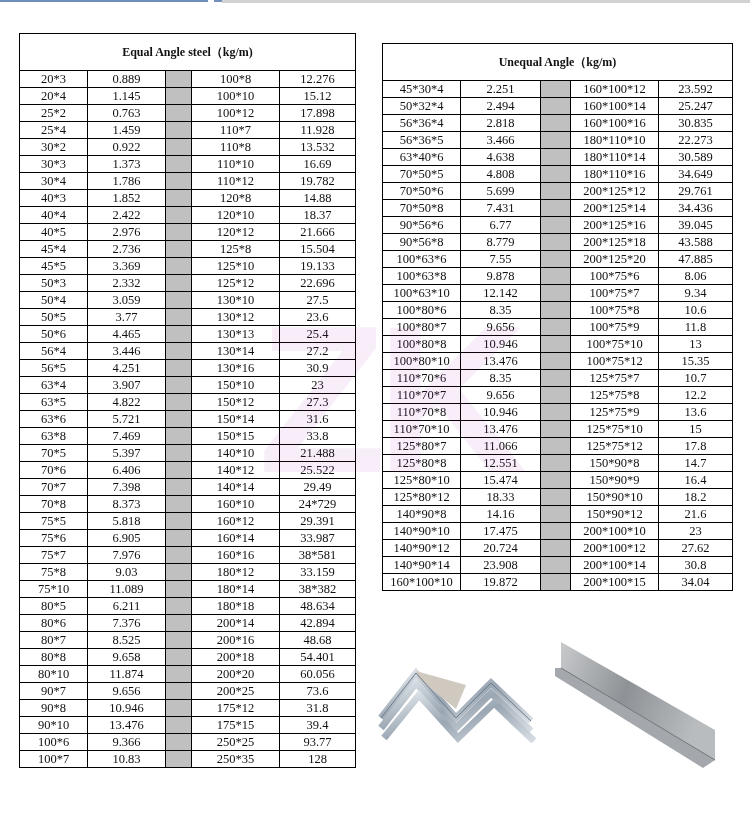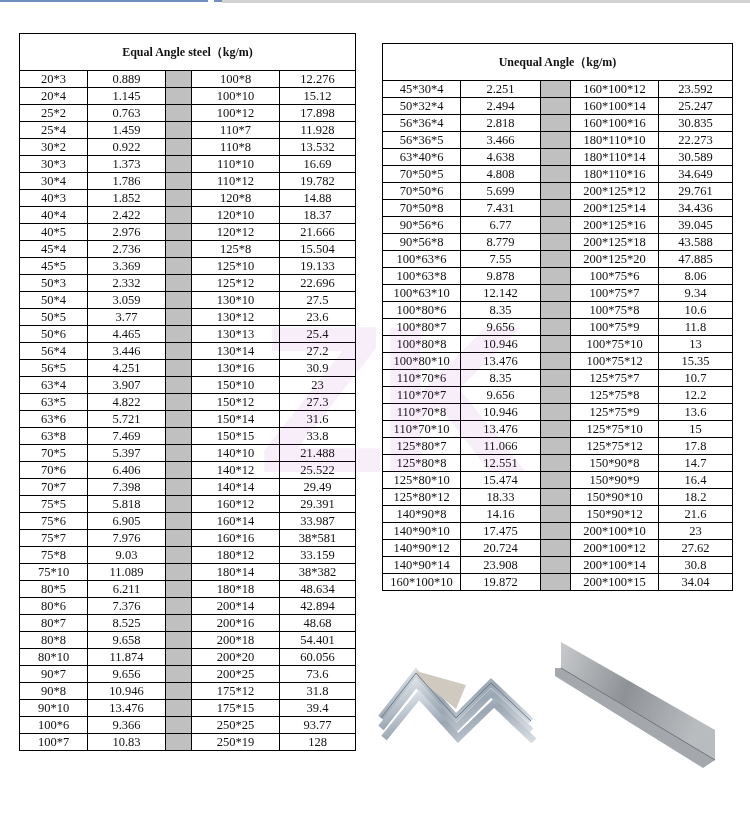--- a/index.html
+++ b/index.html
@@ -218,20 +218,27 @@
         <td>25.522</td>
       </tr>
       <tr>
         <td>70*7</td>
         <td>7.398</td>
         <td class="gap"></td>
         <td>140*14</td>
         <td>29.49</td>
       </tr>
       <tr>
+        <td>70*8</td>
+        <td>8.373</td>
+        <td class="gap"></td>
+        <td>160*10</td>
+        <td>24*729</td>
+      </tr>
+      <tr>
         <td>75*5</td>
         <td>5.818</td>
         <td class="gap"></td>
         <td>160*12</td>
         <td>29.391</td>
       </tr>
       <tr>
         <td>75*6</td>
         <td>6.905</td>
         <td class="gap"></td>
@@ -319,21 +326,21 @@
         <td>100*6</td>
         <td>9.366</td>
         <td class="gap"></td>
         <td>250*25</td>
         <td>93.77</td>
       </tr>
       <tr>
         <td>100*7</td>
         <td>10.83</td>
         <td class="gap"></td>
-        <td>250*19</td>
+        <td>250*35</td>
         <td>128</td>
       </tr>
     </tbody>
 </table>
 
 <table class="steel" id="unequal">
   <colgroup>
       <col style="width:78px">
       <col style="width:80px">
       <col style="width:30px">

